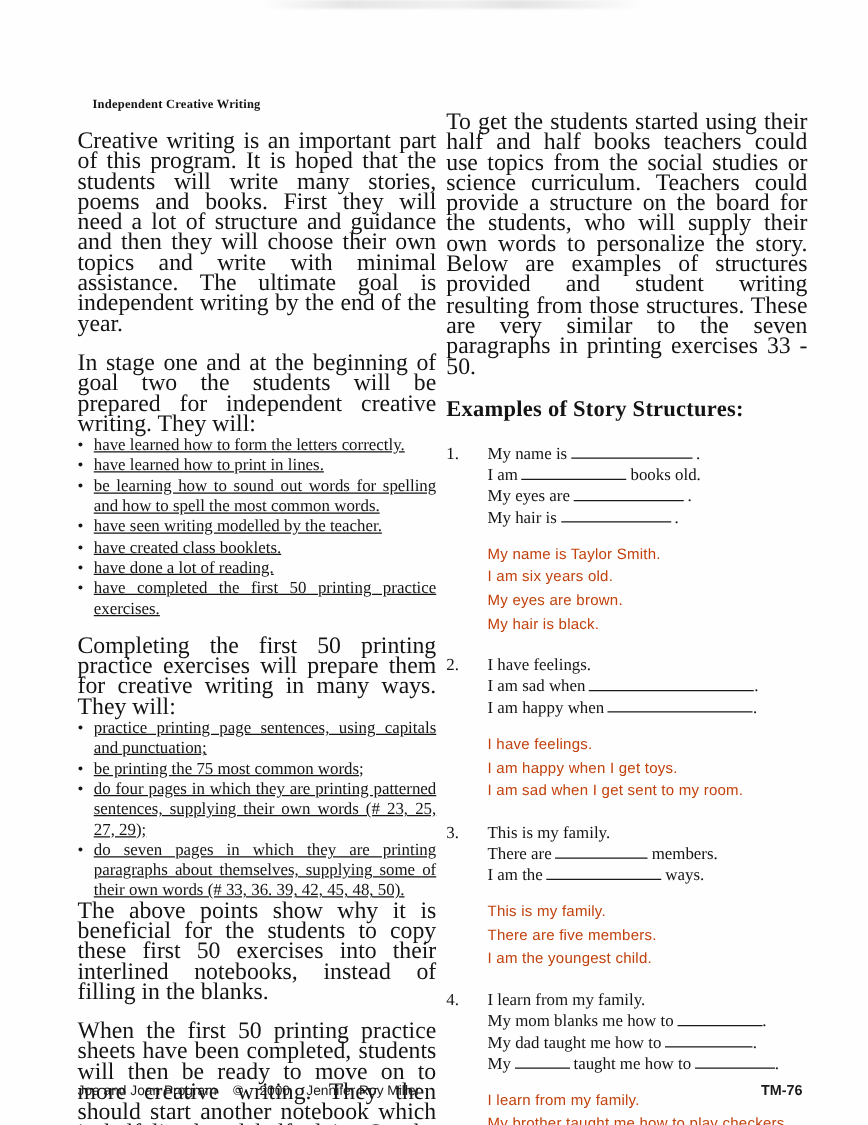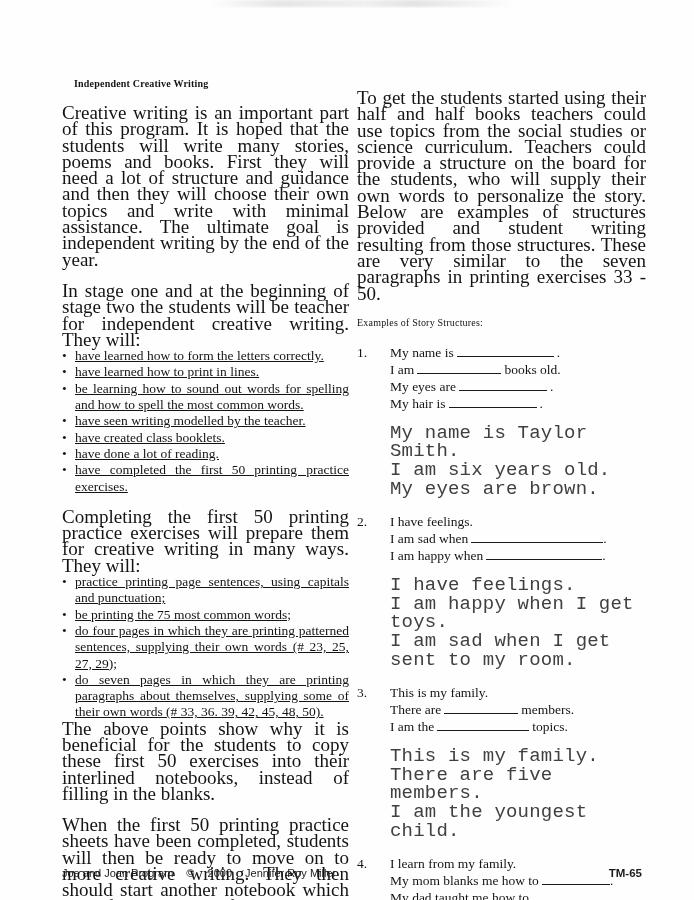--- a/index.html
+++ b/index.html
@@ -12,45 +12,45 @@
   .col-left{position:absolute;left:62px;top:78px;width:287px;}
   .col-right{position:absolute;left:357px;top:90px;width:289px;}
   h1.doc-title{font-size:10px;margin:0 0 16px 12px;letter-spacing:.2px;font-weight:bold;}
   p.para{font-size:19px;line-height:16.3px;text-align:justify;margin:0 0 15px 0;}
   p.para.tight{margin-bottom:0;}
   .bullets{margin:0 0 0 0;}
   .bullet{display:flex;font-size:13.5px;line-height:16.3px;}
   .b-marker{width:13px;flex:0 0 13px;}
   .b-text{flex:1;text-align:justify;text-decoration:underline;}
   .gap14{height:14px;}
-  h2.examples-heading{font-size:10px;margin:0 0 16px 0;font-weight:normal;letter-spacing:.2px;}
+  h2.examples-heading{font-size:18px;margin:0 0 16px 0;font-weight:bold;letter-spacing:.2px;}
   .example{display:flex;margin-bottom:13px;}
   .ex-num{width:33px;flex:0 0 33px;font-size:13.5px;line-height:17px;}
   .ex-body{flex:1;}
   .s-line{font-size:13.5px;line-height:17px;white-space:nowrap;}
   .blank{display:inline-block;border-bottom:1.2px solid #1a1a1a;height:12px;margin:0 3px;vertical-align:baseline;}
-  .response{font-family:Liberation Mono, monospace;font-size:19px;line-height:18.6px;
-       letter-spacing:.2px;color:#404040;margin:12px 0 2px 0;max-width:252px;}
+  .response{font-family:Liberation Sans, sans-serif;font-size:12px;line-height:18.6px;
+       letter-spacing:.2px;color:#c2410c;margin:12px 0 2px 0;max-width:252px;}
   .footer{position:absolute;left:62px;right:52px;top:867px;display:flex;justify-content:space-between;
        font-family:"Liberation Sans", sans-serif;font-size:11px;color:#1a1a1a;}
   .footer .f-left span{margin-right:10px;}
   .footer .f-right{font-weight:bold;font-size:11.5px;}
 </style>
 </head>
 <body>
 
 <div class="page">
   <div class="scan-smudge"></div>
 
   <div class="col-left">
     <h1 class="doc-title">Independent Creative Writing</h1>
 
     <p class="para">Creative writing is an important part of this program.  It is hoped that the students will write many stories, poems and books.  First they will need a lot of structure and guidance and then they will choose their own topics and write with minimal assistance.  The ultimate goal is independent writing by the end of the year.</p>
 
-    <p class="para tight">In stage one and at the beginning of stage two the students will be teacher for independent creative writing.  They will:</p>
+    <p class="para tight">In stage one and at the beginning of goal two the students will be prepared for independent creative writing.  They will:</p>
     <div class="bullets">
       <div class="bullet">
           <span class="b-marker">•</span>
           <span class="b-text">have learned how to form the letters correctly.</span>
         </div>
       <div class="bullet">
           <span class="b-marker">•</span>
           <span class="b-text">have learned how to print in lines.</span>
         </div>
       <div class="bullet">
@@ -109,20 +109,21 @@
       <div class="ex-num">1.</div>
       <div class="ex-body">
         <div class="s-line"><span>My name is</span><span class="blank" style="width:97px"></span><span>.</span></div>
         <div class="s-line"><span>I am</span><span class="blank" style="width:84px"></span><span>books old.</span></div>
         <div class="s-line"><span>My eyes are</span><span class="blank" style="width:88px"></span><span>.</span></div>
         <div class="s-line"><span>My hair is</span><span class="blank" style="width:88px"></span><span>.</span></div>
         <div class="response">
           <div>My name is Taylor Smith.</div>
           <div>I am six years old.</div>
           <div>My eyes are brown.</div>
+          <div>My hair is black.</div>
         </div>
       </div>
     </div>
 
     <div class="example">
       <div class="ex-num">2.</div>
       <div class="ex-body">
         <div class="s-line"><span>I have feelings.</span></div>
         <div class="s-line"><span>I am sad when</span><span class="blank" style="width:132px;margin-right:0"></span><span>.</span></div>
         <div class="s-line"><span>I am happy when</span><span class="blank" style="width:116px;margin-right:0"></span><span>.</span></div>
@@ -132,21 +133,21 @@
           <div>I am sad when I get sent to my room.</div>
         </div>
       </div>
     </div>
 
     <div class="example">
       <div class="ex-num">3.</div>
       <div class="ex-body">
         <div class="s-line"><span>This is my family.</span></div>
         <div class="s-line"><span>There are</span><span class="blank" style="width:74px"></span><span>members.</span></div>
-        <div class="s-line"><span>I am the</span><span class="blank" style="width:92px"></span><span>topics.</span></div>
+        <div class="s-line"><span>I am the</span><span class="blank" style="width:92px"></span><span>ways.</span></div>
         <div class="response">
           <div>This is my family.</div>
           <div>There are five members.</div>
           <div>I am the youngest child.</div>
         </div>
       </div>
     </div>
 
     <div class="example">
       <div class="ex-num">4.</div>
@@ -163,15 +164,15 @@
     </div>
   </div>
 
   <div class="footer">
     <div class="f-left">
       <span>Joe and Joan Program</span>
       <span>©</span>
       <span>2000</span>
       <span>Jennifer Roy Miller</span>
     </div>
-    <div class="f-right">TM-65</div>
+    <div class="f-right">TM-76</div>
   </div>
 </div>
 
 </body></html>

